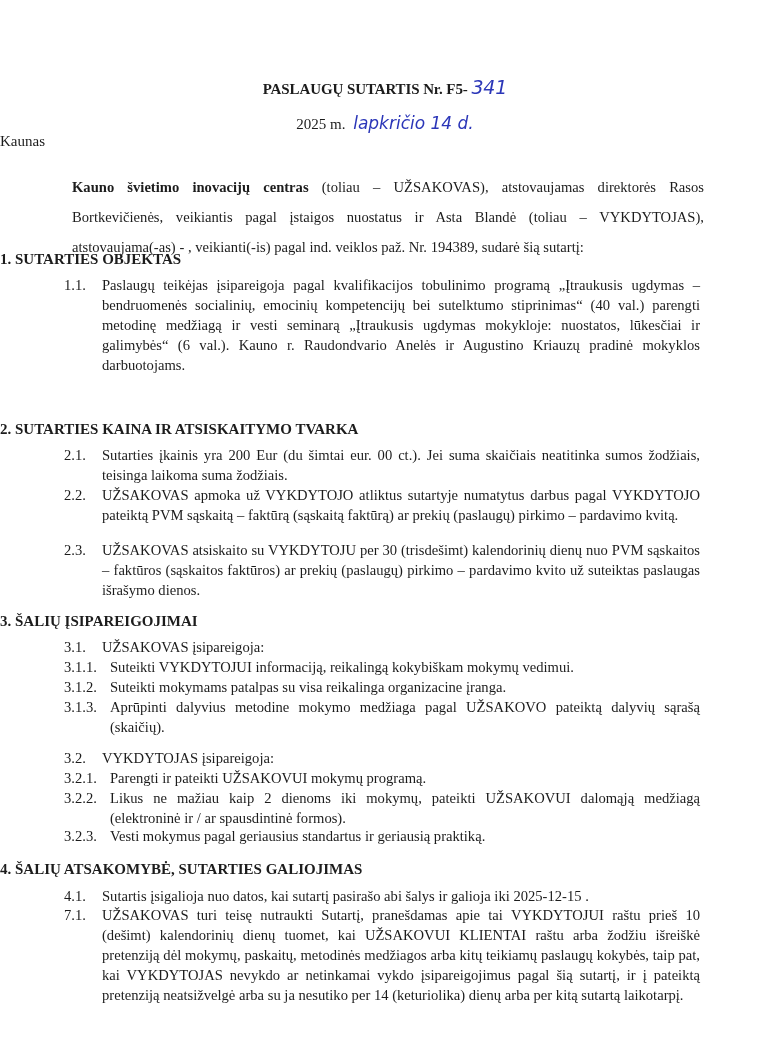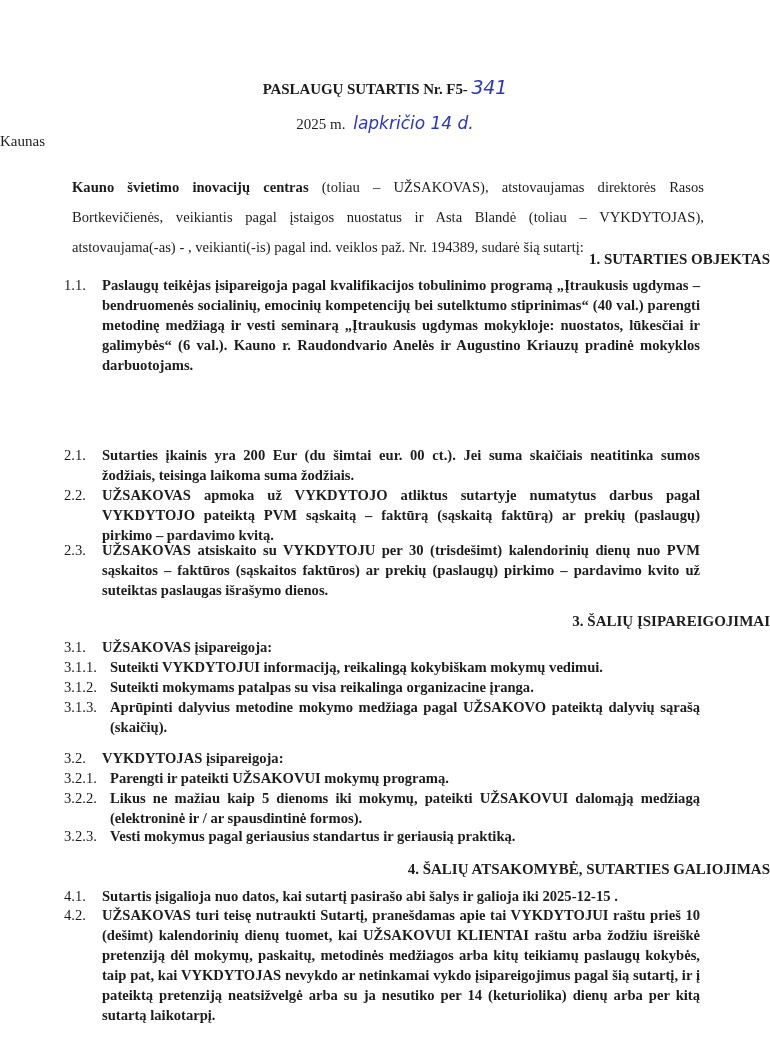--- a/index.html
+++ b/index.html
@@ -15,30 +15,30 @@
   .hand { font-family: "DejaVu Sans", sans-serif; font-style: italic; color: #2b36b8; font-weight: normal; font-size: 19px; }
   .date-line { position: absolute; top: 113px; left: 0; width: 770px; text-align: center; font-size: 15px; }
   .date-line .hand { font-size: 17px; margin-left: 4px; }
   .city { position: absolute; top: 133px; left: 0; width: 770px; text-align: left; font-size: 15px; }
   .intro {
     position: absolute; top: 172px; left: 72px; width: 632px; font-size: 14.6px;
     line-height: 30px; text-align: justify;
   }
   .intro b { font-weight: bold; }
   .section-title {
-    position: absolute; left: 0; width: 770px; text-align: right;
+    position: absolute; left: 0; width: 770px; text-align: left;
     font-weight: bold; font-size: 15px;
   }
   .item {
     position: absolute; left: 64px; width: 636px; font-size: 14.6px; line-height: 20px;
     text-align: justify; display: flex;
   }
   .item .num { flex: 0 0 38px; }
   .item .num.wide { flex: 0 0 46px; }
-  .item .txt { flex: 1; font-weight: bold; }
+  .item .txt { flex: 1; }
 </style>
 </head>
 <body>
 
 <div class="page">
 
   <div class="title">
     <span>PASLAUGŲ SUTARTIS Nr. F5-</span>
     <span class="hand">341</span>
   </div>
@@ -53,20 +53,21 @@
   <div class="intro">
     <b>Kauno švietimo inovacijų centras</b><span> (toliau – UŽSAKOVAS), atstovaujamas direktorės Rasos Bortkevičienės, veikiantis pagal įstaigos nuostatus ir Asta Blandė  (toliau – VYKDYTOJAS), atstovaujama(-as)  - , veikianti(-is) pagal ind. veiklos paž. Nr. 194389, sudarė šią sutartį:</span>
   </div>
 
   <div class="section-title" style="top:251px">1. SUTARTIES OBJEKTAS</div>
   <div class="item" style="top:275px">
     <span class="num">1.1.</span>
     <span class="txt">Paslaugų teikėjas įsipareigoja pagal kvalifikacijos tobulinimo programą „Įtraukusis ugdymas – bendruomenės socialinių, emocinių kompetencijų bei sutelktumo stiprinimas“ (40 val.) parengti metodinę medžiagą ir vesti seminarą „Įtraukusis ugdymas mokykloje: nuostatos, lūkesčiai ir galimybės“ (6 val.). Kauno r. Raudondvario Anelės ir Augustino Kriauzų pradinė mokyklos darbuotojams.</span>
   </div>
 
+  <div class="section-title" style="top:421px">2. SUTARTIES KAINA IR ATSISKAITYMO TVARKA</div>
   <div class="item" style="top:445px">
     <span class="num">2.1.</span>
     <span class="txt">Sutarties įkainis yra  200 Eur (du šimtai  eur. 00 ct.). Jei suma skaičiais neatitinka sumos žodžiais, teisinga laikoma suma žodžiais.</span>
   </div>
   <div class="item" style="top:485px">
     <span class="num">2.2.</span>
     <span class="txt">UŽSAKOVAS apmoka už VYKDYTOJO atliktus sutartyje numatytus darbus pagal VYKDYTOJO pateiktą PVM sąskaitą – faktūrą (sąskaitą faktūrą) ar prekių (paslaugų) pirkimo – pardavimo kvitą.</span>
   </div>
   <div class="item" style="top:540px">
     <span class="num">2.3.</span>
@@ -94,30 +95,30 @@
   <div class="item" style="top:748px">
     <span class="num">3.2.</span>
     <span class="txt">VYKDYTOJAS įsipareigoja:</span>
   </div>
   <div class="item" style="top:768px">
     <span class="num wide">3.2.1.</span>
     <span class="txt">Parengti ir pateikti UŽSAKOVUI mokymų programą.</span>
   </div>
   <div class="item" style="top:788px">
     <span class="num wide">3.2.2.</span>
-    <span class="txt">Likus ne mažiau kaip 5 dienoms iki mokymų, pateikti UŽSAKOVUI dalomąją medžiagą (elektroninė ir / ar spausdintinė formos).</span>
+    <span class="txt">Likus ne mažiau kaip 2 dienoms iki mokymų, pateikti UŽSAKOVUI dalomąją medžiagą (elektroninė ir / ar spausdintinė formos).</span>
   </div>
   <div class="item" style="top:826px">
     <span class="num wide">3.2.3.</span>
     <span class="txt">Vesti mokymus pagal geriausius standartus ir geriausią praktiką.</span>
   </div>
 
   <div class="section-title" style="top:861px">4. ŠALIŲ ATSAKOMYBĖ, SUTARTIES GALIOJIMAS</div>
   <div class="item" style="top:886px">
     <span class="num">4.1.</span>
     <span class="txt">Sutartis įsigalioja nuo datos, kai sutartį pasirašo abi šalys ir galioja iki 2025-12-15 .</span>
   </div>
   <div class="item" style="top:905px">
-    <span class="num">4.2.</span>
+    <span class="num">7.1.</span>
     <span class="txt">UŽSAKOVAS turi teisę nutraukti Sutartį, pranešdamas apie tai VYKDYTOJUI raštu prieš 10 (dešimt) kalendorinių dienų tuomet, kai UŽSAKOVUI KLIENTAI raštu arba žodžiu išreiškė pretenziją dėl mokymų, paskaitų, metodinės medžiagos arba kitų teikiamų paslaugų kokybės, taip pat, kai VYKDYTOJAS nevykdo ar netinkamai vykdo įsipareigojimus pagal šią sutartį, ir į pateiktą pretenziją neatsižvelgė arba su ja nesutiko per 14 (keturiolika) dienų arba per kitą sutartą laikotarpį.</span>
   </div>
 
 </div>
 
 </body></html>

